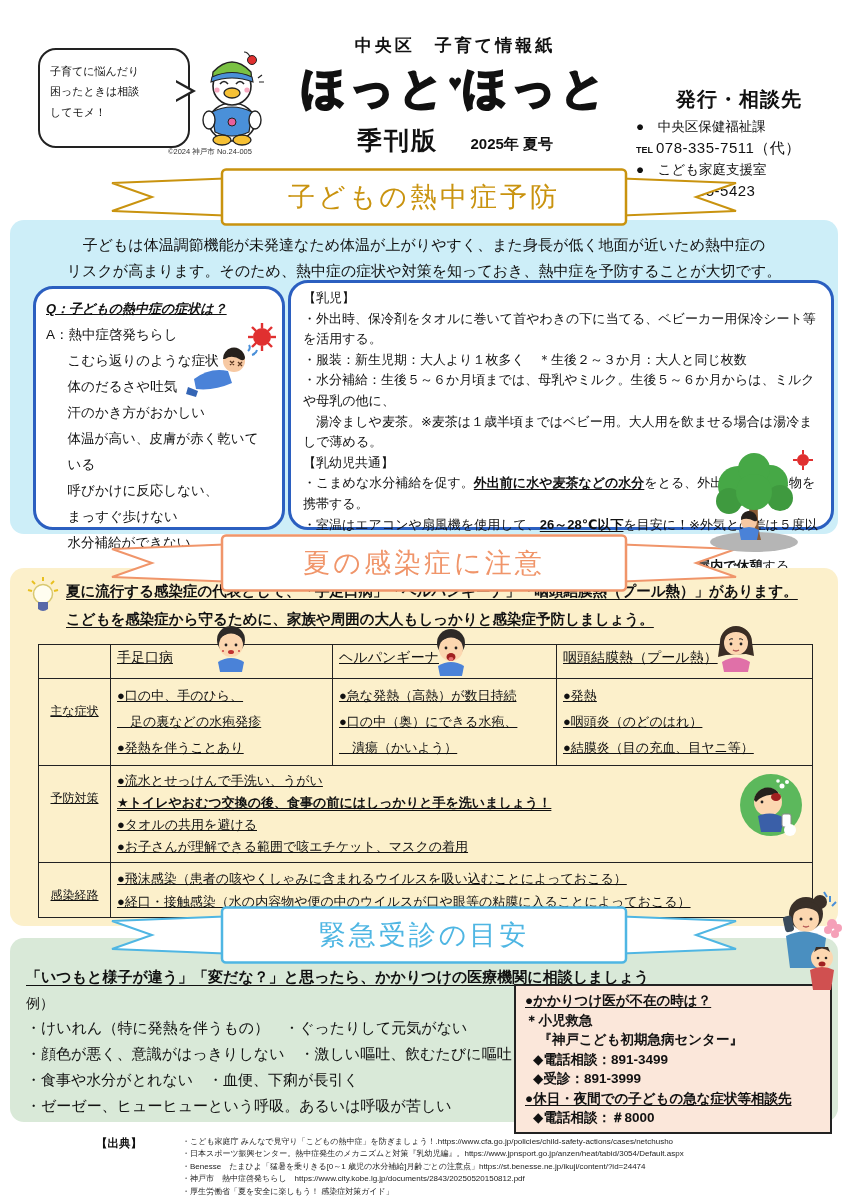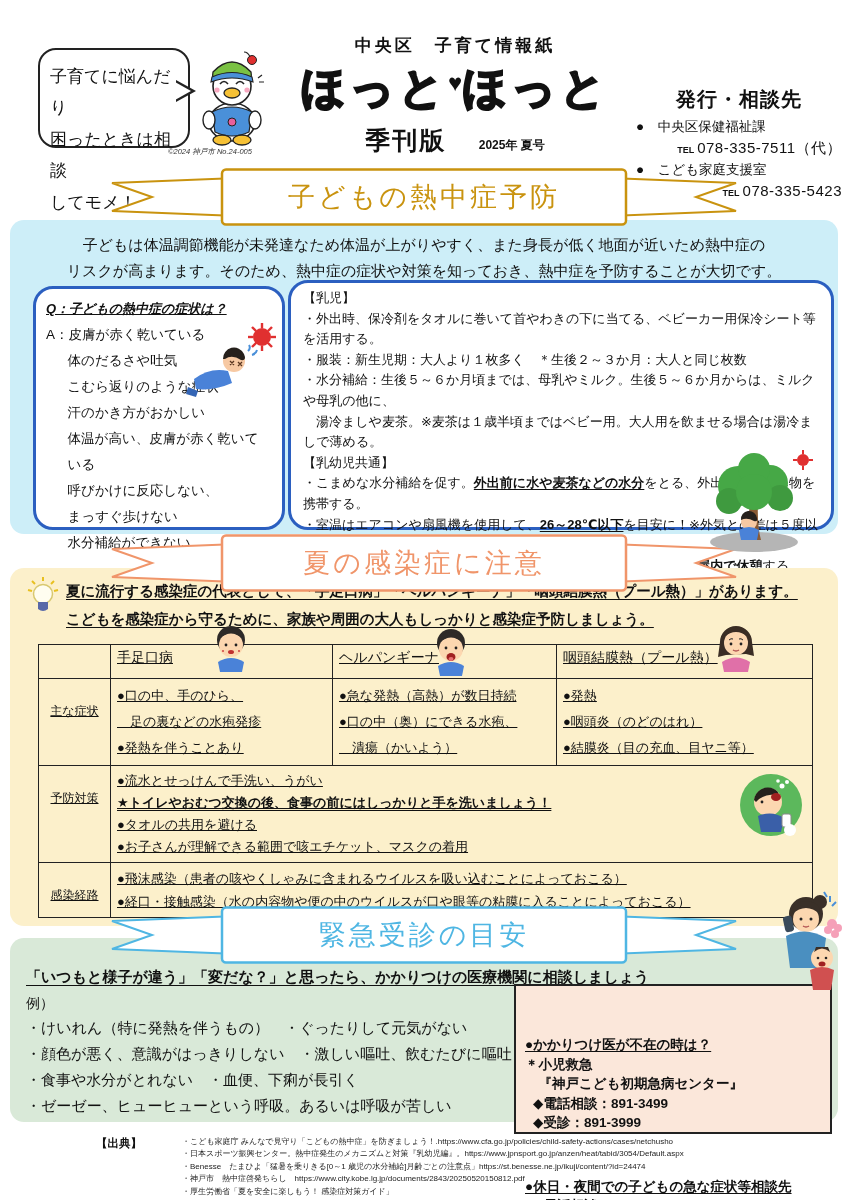--- a/index.html
+++ b/index.html
@@ -7,36 +7,36 @@
     --box-blue:#2b5fc0; --ribbon1:#c9930f; --ribbon2:#f0956a; --ribbon3:#4fb6e3;
     --pink-bg:#fbe7da; --line:#222222; --red:#e03030;
   }
   *{box-sizing:border-box;}
   html,body{margin:0;padding:0;}
   body{background:#ffffff;font-family:"Liberation Sans","DejaVu Sans",sans-serif;color:#111;}
   .page{position:relative;width:848px;height:1200px;background:#fff;overflow:hidden;}
 
   
   .bubble{position:absolute;left:38px;top:48px;width:152px;height:100px;border:2.5px solid #222;
-          border-radius:18px;background:#fff;padding:11px 10px;font-size:17px;line-height:1.85;z-index:3;}
+          border-radius:18px;background:#fff;padding:11px 10px;font-size:11px;line-height:1.85;z-index:3;}
   .bubble:after{content:"";position:absolute;right:-19px;top:30px;border:11px solid transparent;border-left:20px solid #222;}
   .bubble:before{content:"";position:absolute;right:-12px;top:32px;border:9px solid transparent;border-left:16px solid #fff;z-index:1;}
   .mascot{position:absolute;left:192px;top:48px;z-index:2;}
-  .copyright{position:absolute;left:168px;top:147px;font-size:7.5px;color:#333;letter-spacing:0;font-style:italic;}
+  .copyright{position:absolute;left:168px;top:147px;font-size:7.5px;color:#333;letter-spacing:0;}
   .title-block{position:absolute;left:268px;top:34px;width:374px;text-align:center;}
   .paper-type{font-size:17px;font-weight:bold;letter-spacing:3px;}
   .big-title{margin-top:2px;font-size:44px;font-weight:bold;letter-spacing:4px;color:#fff;
              -webkit-text-stroke:2.2px #111;text-shadow:0 0 1px #111;}
   .big-title .heart{font-size:24px;color:#111;-webkit-text-stroke:0;vertical-align:12px;text-shadow:none;letter-spacing:0;}
   .edition{margin-top:6px;font-weight:bold;}
   .edition .ed-label{font-size:25px;letter-spacing:2px;}
-  .edition .ed-date{font-size:12px;margin-left:28px;}
+  .edition .ed-date{font-size:15px;margin-left:28px;}
   .contact{position:absolute;left:636px;top:40px;width:206px;font-size:13.5px;line-height:1.5;margin-top:44px;}
   .contact .c-head{font-size:20px;font-weight:bold;text-align:center;margin-bottom:3px;letter-spacing:1px;}
-  .contact .tel-row{font-size:15px;letter-spacing:0.5px;text-align:right;}
+  .contact .tel-row{font-size:15px;letter-spacing:0.5px;}
   .contact .tel-mark{font-size:9px;font-weight:bold;letter-spacing:0;margin-right:3px;}
 
   
   .ribbon{position:absolute;left:94px;width:660px;height:58px;z-index:4;}
   .ribbon svg{position:absolute;inset:0;width:100%;height:100%;}
   .ribbon .label{position:absolute;left:130px;right:130px;top:4px;bottom:4px;display:flex;align-items:center;
                  justify-content:center;font-size:27px;font-weight:normal;letter-spacing:3px;}
   .r1{color:var(--ribbon1);} .r2{color:var(--ribbon2);} .r3{color:var(--ribbon3);}
 
   
@@ -74,21 +74,21 @@
   .face{position:absolute;z-index:3;}
   .gargle{position:absolute;right:8px;top:6px;}
 
   
   .sec3-inner{padding:30px 16px 0 16px;}
   .sec3-heading{font-size:15px;font-weight:bold;text-decoration:underline;text-underline-offset:3px;}
   .example-label{margin-top:8px;font-size:14px;}
   .examples{margin-top:2px;font-size:15px;line-height:26px;width:500px;}
   .pinkbox{position:absolute;left:514px;top:984px;width:318px;height:150px;background:var(--pink-bg);
            border:2px solid #222;padding:5px 9px;font-size:13.5px;font-weight:bold;line-height:19.5px;z-index:6;}
-  .pinkbox .u{text-decoration:underline;text-underline-offset:2px;margin-top:44px;}
+  .pinkbox .u{text-decoration:underline;text-underline-offset:2px;}
   .pinkbox .ind1{padding-left:1em;} .pinkbox .ind2{padding-left:0.6em;}
   .mother{position:absolute;left:770px;top:888px;z-index:7;}
 
   
   .sources{position:absolute;left:96px;top:1136px;width:744px;display:flex;gap:36px;}
   .src-label{font-size:11.5px;font-weight:bold;white-space:nowrap;}
   .src-list{font-size:8px;line-height:12.4px;color:#222;margin-left:4px;}
 </style>
 </head>
 <body>
@@ -150,23 +150,23 @@
   </div>
 
   <div class="sec sec1">
     <div class="sec1-intro">
       <div>子どもは体温調節機能が未発達なため体温が上がりやすく、また身長が低く地面が近いため熱中症の</div>
       <div>リスクが高まります。そのため、熱中症の症状や対策を知っておき、熱中症を予防することが大切です。</div>
     </div>
 
     <div class="qbox qbox-symptoms">
       <div class="q-label">Q：子どもの熱中症の症状は？</div>
-      <div>A：皮膚が赤く乾いている</div>
+      <div>A：熱中症啓発ちらし</div>
+      <div class="symptom-item">こむら返りのような症状</div>
       <div class="symptom-item">体のだるさや吐気</div>
-      <div class="symptom-item">こむら返りのような症状</div>
       <div class="symptom-item">汗のかき方がおかしい</div>
       <div class="symptom-item">体温が高い、皮膚が赤く乾いている</div>
       <div class="symptom-item">呼びかけに反応しない、</div>
       <div class="symptom-item">まっすぐ歩けない</div>
       <div class="symptom-item">水分補給ができない</div>
       <svg class="sun-child" width="104" height="86" viewBox="0 0 104 86">
         <g stroke="#e03030" stroke-width="2.4">
           <line x1="86" y1="2" x2="86" y2="7"></line>
             <line x1="86" y1="25" x2="86" y2="30"></line>
           <line x1="72" y1="16" x2="77" y2="16"></line>

